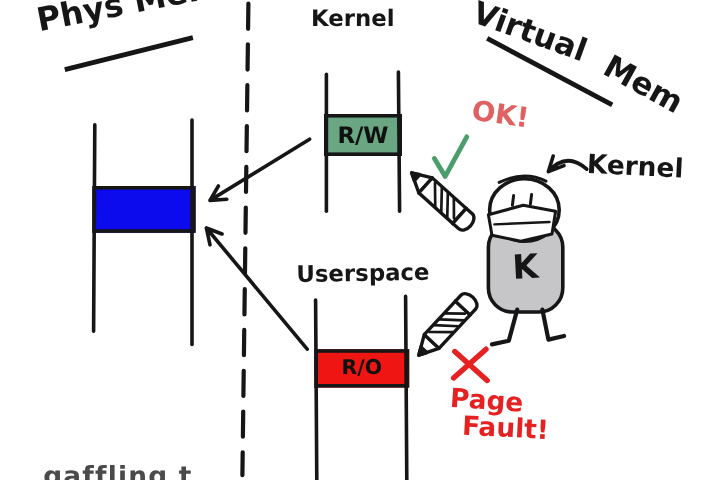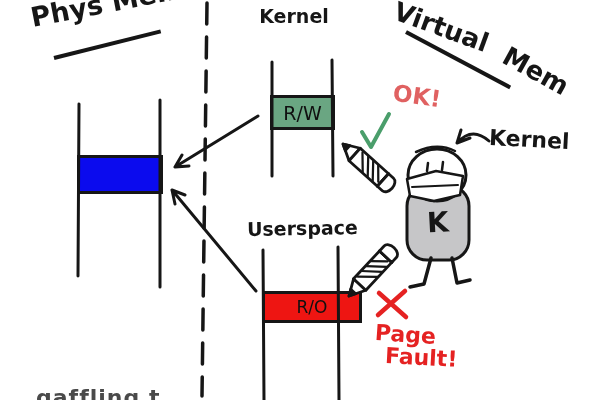--- a/index.html
+++ b/index.html
@@ -1,20 +1,20 @@
 <!DOCTYPE html>
 <html><head>
 <meta charset="utf-8">
 <style>
   html,body{margin:0;padding:0;background:#fff;}
   .stage{position:relative;width:600px;height:400px;background:#ffffff;overflow:hidden;
          font-family:"DejaVu Sans", sans-serif;}
   .t{position:absolute;font-weight:700;color:#161616;white-space:nowrap;z-index:2;}
   .box{position:absolute;box-sizing:border-box;border:3px solid #161616;z-index:2;
-       display:flex;align-items:center;justify-content:center;font-weight:400;color:#101010;}
+       display:flex;align-items:center;justify-content:center;font-weight:700;color:#101010;}
   .uline{position:absolute;height:0;border-top:4px solid #161616;z-index:2;}
   svg.overlay{position:absolute;left:0;top:0;z-index:3;pointer-events:none;}
   .center{text-align:center;}
 </style>
 </head>
 <body>
 
 <div class="stage">
 
   <div class="t" style="left:34px;top:2px;font-size:27px;transform:rotate(-11deg);transform-origin:left bottom;">Phys Mem</div>
@@ -40,21 +40,21 @@
   <div class="t" style="left: 385px; top: 345px; font-size: 22px; transform: rotate(3deg); color: rgb(229, 34, 34);">Fault!</div>
 
   <div class="t" style="left: 36px; top: 385px; font-size: 22px; letter-spacing: 1px; color: rgb(74, 74, 74);">gaffling t</div>
 
   <div class="box" style="left: 77px; top: 155px; width: 86px; height: 39px; background: rgb(11, 11, 238);"></div>
 
   <div class="box" style="left: 270px; top: 95px; width: 65px; height: 35px; font-size: 19px; background: rgb(106, 166, 130);">
     <span>R/W</span>
   </div>
 
-  <div class="box" style="left: 262px; top: 291px; width: 100px; height: 32px; font-size: 17px; background: rgb(238, 21, 18); align-items: center;">
+  <div class="box" style="left: 262px; top: 291px; width: 79px; height: 32px; font-size: 17px; background: rgb(238, 21, 18); align-items: center;">
     <span>R/O</span>
   </div>
 
   <svg class="overlay" width="600" height="400" viewBox="0 0 600 400">
     <defs>
       <g id="pencil" stroke-width="2.5" stroke-linejoin="round">
         <path d="M0,0 L14,-7.5 L14,7.5 Z" fill="#ffffff"></path>
         <path d="M0,0 L5.5,-3 L5.5,3 Z" fill="#161616"></path>
         <rect x="14" y="-7.5" width="34" height="15" fill="#ffffff"></rect>
         <path d="M18,-6 L30,7 M24,-7 L36,7 M30,-7 L42,7 M36,-7 L46,4" fill="none" stroke-width="2"></path>

